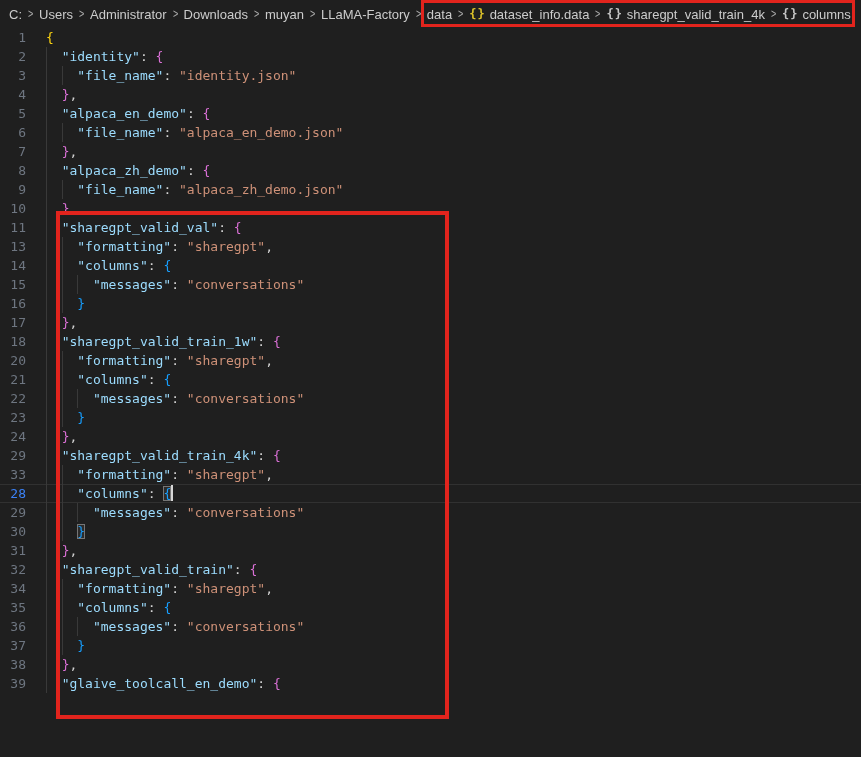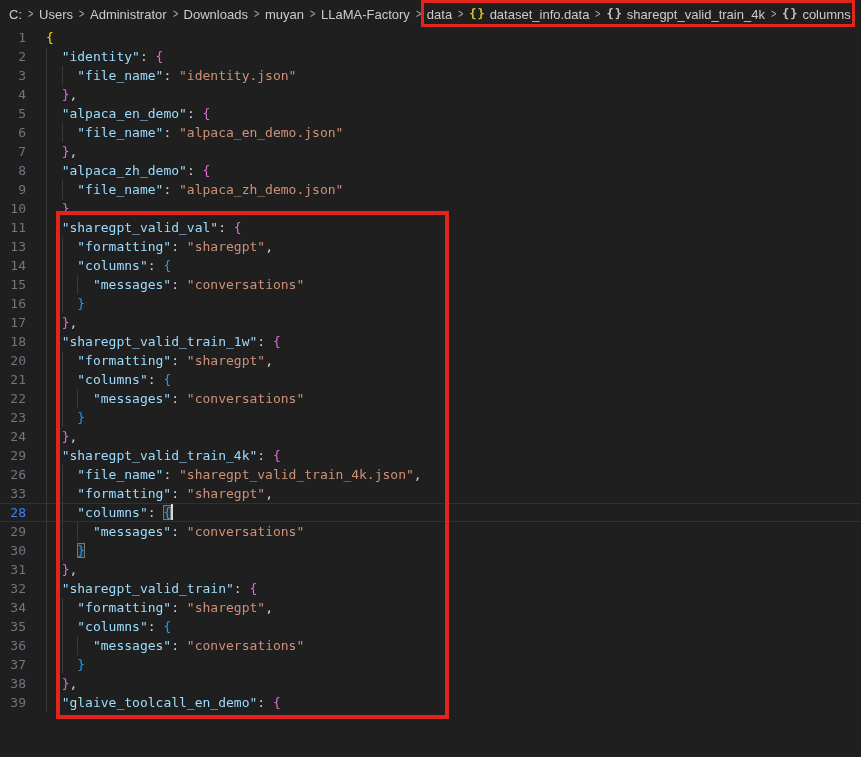--- a/index.html
+++ b/index.html
@@ -184,24 +184,20 @@
     </div>
     <div class="line">
       <span class="num">24</span>
       <span class="code"><span class="iu"></span><span class="tk-b2">}</span><span class="tk-pn">,</span></span>
     </div>
     <div class="line">
       <span class="num">29</span>
       <span class="code"><span class="iu"></span><span class="tk-key">"sharegpt_valid_train_4k"</span><span class="tk-pn">: </span><span class="tk-b2">{</span></span>
     </div>
     <div class="line">
-      <span class="num">26</span>
-      <span class="code"><span class="iu"></span><span class="iu"></span><span class="tk-key">"file_name"</span><span class="tk-pn">: </span><span class="tk-str">"sharegpt_valid_train_4k.json"</span><span class="tk-pn">,</span></span>
-    </div>
-    <div class="line">
       <span class="num">33</span>
       <span class="code"><span class="iu"></span><span class="iu"></span><span class="tk-key">"formatting"</span><span class="tk-pn">: </span><span class="tk-str">"sharegpt"</span><span class="tk-pn">,</span></span>
     </div>
     <div class="line active">
       <span class="num">28</span>
       <span class="code"><span class="iu"></span><span class="iu"></span><span class="tk-key">"columns"</span><span class="tk-pn">: </span><span class="tk-b3m">{</span><span class="tk-cur"></span></span>
     </div>
     <div class="line">
       <span class="num">29</span>
       <span class="code"><span class="iu"></span><span class="iu"></span><span class="iu"></span><span class="tk-key">"messages"</span><span class="tk-pn">: </span><span class="tk-str">"conversations"</span></span>

